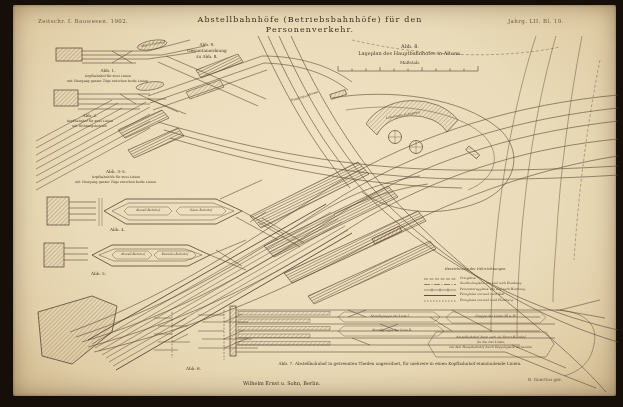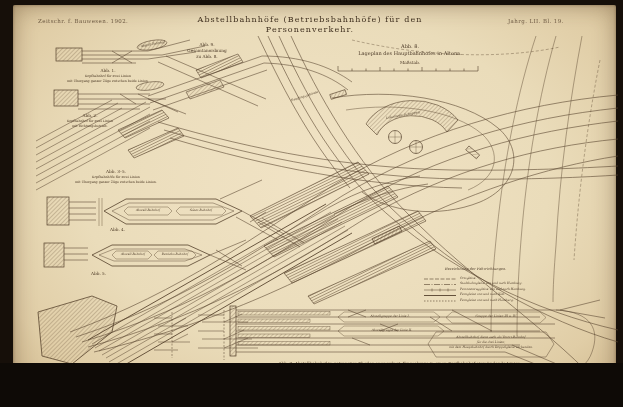--- a/index.html
+++ b/index.html
@@ -1,16 +1,16 @@
 <!DOCTYPE html>
 <html><head>
 <meta charset="utf-8">
 <style>
   html,body{margin:0;padding:0;background:#0e0a06;}
-  .scan{position:relative;width:623px;height:363px;background:#160f09;overflow:hidden;
+  .scan{position:relative;width:623px;height:407px;background:#160f09;overflow:hidden;
         font-family:"DejaVu Serif","Liberation Serif",serif;}
   .paper{position:absolute;left:13px;top:5px;width:603px;height:391px;border-radius:2px;
          background:radial-gradient(ellipse at 50% 45%, #f1e3c5 0%, #eadcba 55%, #e0cda6 82%, #cfb88d 100%);
          box-shadow:inset 0 0 22px rgba(70,45,20,.38), inset 0 0 3px rgba(50,30,10,.45);}
   svg{position:absolute;left:0;top:0;}
   .lbl{position:absolute;color:#4a3826;white-space:nowrap;line-height:1.25;}
   .c{text-align:center;white-space:normal;}
   .it{font-style:italic;}
   .s3{font-size:3px;}  .s32{font-size:3.2px;} .s36{font-size:3.6px;}
   .s4{font-size:4.2px;} .s5{font-size:5px;} .title{font-size:8px;letter-spacing:1.1px;color:#3e2e1e;}

